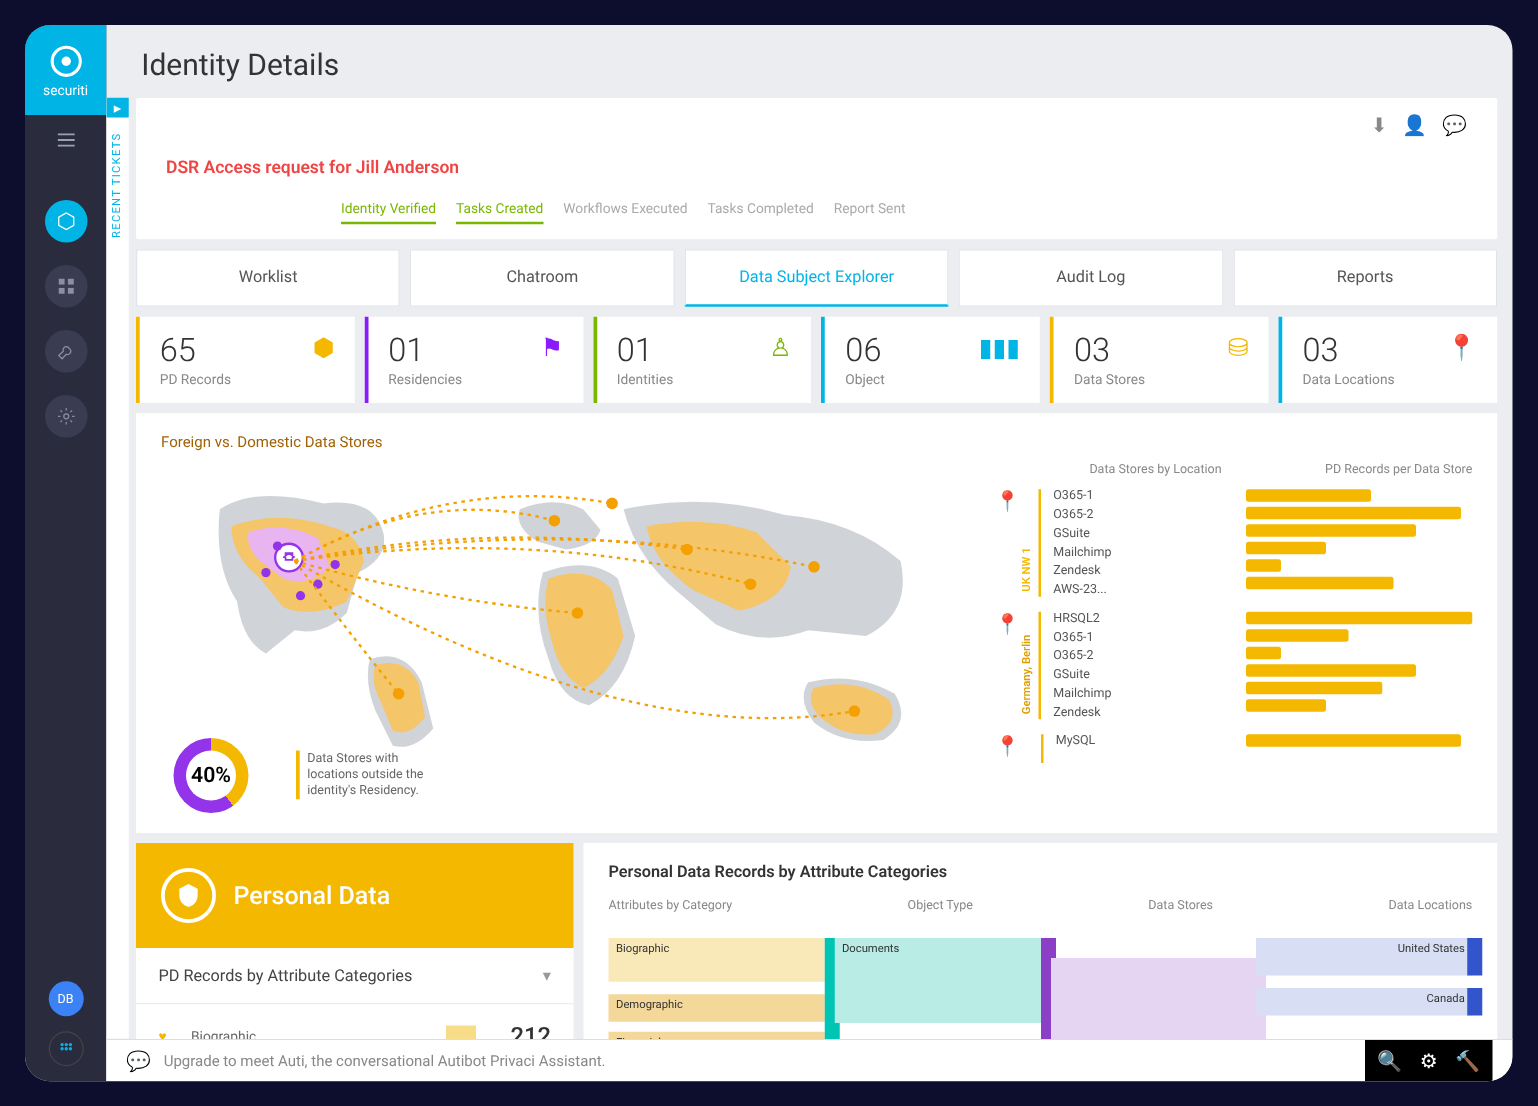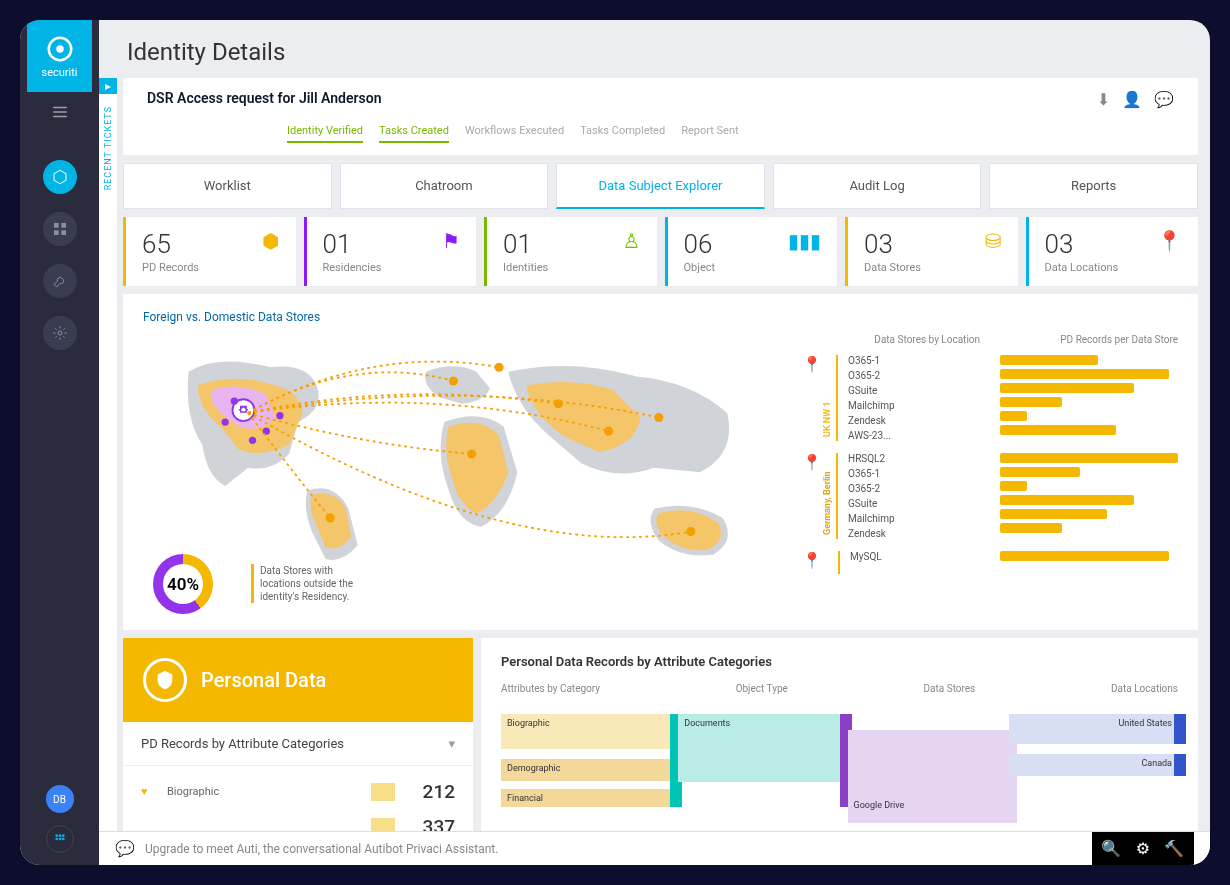--- a/index.html
+++ b/index.html
@@ -1,18 +1,18 @@
 <!DOCTYPE html>
 <html><head>
 <meta charset="utf-8">
 <style>
 * { margin:0; padding:0; box-sizing:border-box; font-family:-apple-system,BlinkMacSystemFont,'Segoe UI',Roboto,sans-serif; }
 body { width:1230px; height:885px; background:#0d0e2e; display:flex; align-items:center; justify-content:center; }
 .app { width:1190px; height:845px; background:#ebedf0; border-radius:20px; overflow:hidden; position:relative; display:flex; }
-.sidebar { width:79px; background:#2a2c3e; display:flex; flex-direction:column; align-items:center; }
+.sidebar { width:65px; background:#2a2c3e; display:flex; flex-direction:column; align-items:center; }
 .logo-box { width:65px; height:72px; background:#00b4e6; display:flex; flex-direction:column; align-items:center; justify-content:center; color:#fff; }
 .logo-box svg { width:30px; height:30px; }
 .logo-box span { font-size:11px; margin-top:2px; }
 .menu-icon { width:65px; height:40px; display:flex; align-items:center; justify-content:center; color:#9aa0ae; cursor:pointer; }
 .menu-icon svg { width:18px; height:18px; }
 .nav-icons { margin-top:28px; display:flex; flex-direction:column; gap:18px; align-items:center; }
 .nav-ic { width:34px; height:34px; border-radius:50%; background:#3a3d52; display:flex; align-items:center; justify-content:center; color:#8a90a0; cursor:pointer; }
 .nav-ic.active { background:#00b4e6; color:#fff; }
 .nav-ic svg { width:16px; height:16px; }
 .avatar { width:28px; height:28px; border-radius:50%; background:#3b82f6; color:#fff; font-size:10px; display:flex; align-items:center; justify-content:center; margin-top:auto; margin-bottom:12px; }
@@ -21,21 +21,21 @@
 .main { flex:1; display:flex; flex-direction:column; overflow:hidden; }
 .page-title { font-size:24px; font-weight:400; color:#333; padding:18px 28px 12px; }
 .content { flex:1; padding:0 12px 0 0; display:flex; overflow:hidden; }
 .recent-rail { width:18px; background:#fff; display:flex; flex-direction:column; align-items:center; position:relative; margin-right:6px;}
 .chev-tab { width:18px; height:16px; background:#00b4e6; color:#fff; display:flex; align-items:center; justify-content:center; cursor:pointer; font-size:12px; }
 .rail-text { writing-mode:vertical-rl; transform:rotate(180deg); font-size:9px; color:#00b4e6; letter-spacing:1px; margin-top:12px; }
 .panels { flex:1; overflow-y:auto; }
 .card { background:#fff; border-radius:2px; margin-bottom:8px; padding:12px 24px; }
 .header-row { display:flex; align-items:flex-start; justify-content:space-between; }
 .hdr-left { flex:1; }
-.req-title { font-size:14px; font-weight:600; color:#0f172a; margin-bottom:8px; }
+.req-title { font-size:14px; font-weight:600; color:#ef4444; margin-bottom:8px;margin-top:36px; }
 .meta-row { display:flex; align-items:center; gap:12px; font-size:12px; color:#666; }
 .tag { background:#e0e3e8; padding:3px 10px; font-size:11px; color:#555; }
 .ext { color:#00b4e6; }
 .ext2 { color:#999; }
 .hdr-icons { display:flex; gap:12px; color:#888; }
 .hdr-icons span { cursor:pointer; }
 .progress-row { display:flex; gap:16px; font-size:11px; margin-top:10px; margin-left:140px; }
 .prog-step { color:#aaa; position:relative; padding-bottom:6px; }
 .prog-step.done { color:#7ab800; }
 .prog-step.done::after { content:''; position:absolute; bottom:0; left:0; right:0; height:2px; background:#7ab800; }
@@ -43,21 +43,21 @@
 .tab { flex:1; background:#fff; padding:14px; text-align:center; font-size:13px; color:#555; cursor:pointer; border:1px solid #e0e3e8; }
 .tab.active { color:#00b4e6; border-bottom:2px solid #00b4e6; }
 .stats-row { display:flex; gap:8px; }
 .stat-card { flex:1; background:#fff; padding:12px 16px; display:flex; justify-content:space-between; border-left:3px solid; }
 .stat-card .num { font-size:26px; font-weight:300; color:#333; }
 .stat-card .lbl { font-size:11px; color:#888; margin-top:2px; }
 .stat-card .ic { font-size:20px; }
 .stat-0{border-color:#f4b800}.stat-1{border-color:#8c1aff}.stat-2{border-color:#7ab800}.stat-3{border-color:#00b4e6}.stat-4{border-color:#f4b800}.stat-5{border-color:#00b4e6}
 .ic-0{color:#f4b800}.ic-1{color:#8c1aff}.ic-2{color:#7ab800}.ic-3{color:#00b4e6}.ic-4{color:#f4b800}.ic-5{color:#00b4e6}
 .map-card { background:#fff; padding:16px 20px; }
-.map-title { font-size:12px; color:#0369a1; margin-bottom:10px; }
+.map-title { font-size:12px; color:#a16207; margin-bottom:10px; }
 .map-grid { display:flex; gap:20px; }
 .map-vis { flex:1.7; position:relative; height:280px; }
 .world-map { width:100%; height:240px; }
 .donut-box { position:absolute; bottom:0; left:10px; display:flex; gap:10px; align-items:flex-start; }
 .donut { width:60px; height:60px; border-radius:50%; background:conic-gradient(#f4b800 0 40%, #9333ea 40% 100%); display:flex; align-items:center; justify-content:center; }
 .donut::before { content:''; position:absolute; width:40px; height:40px; background:#fff; border-radius:50%; }
 .donut span { position:relative; font-size:17px; font-weight:600; }
 .donut-lbl { font-size:10px; color:#666; border-left:3px solid #f4b800; padding-left:6px; max-width:120px; line-height:1.3; margin-top:10px;margin-left:28px;}
 .ds-panel { flex:1; display:flex; gap:20px; }
 .ds-col { flex:1; }

